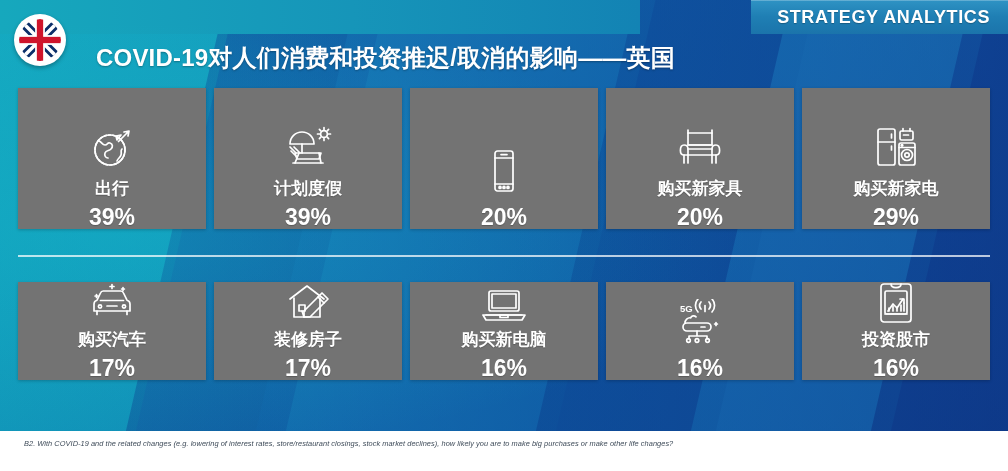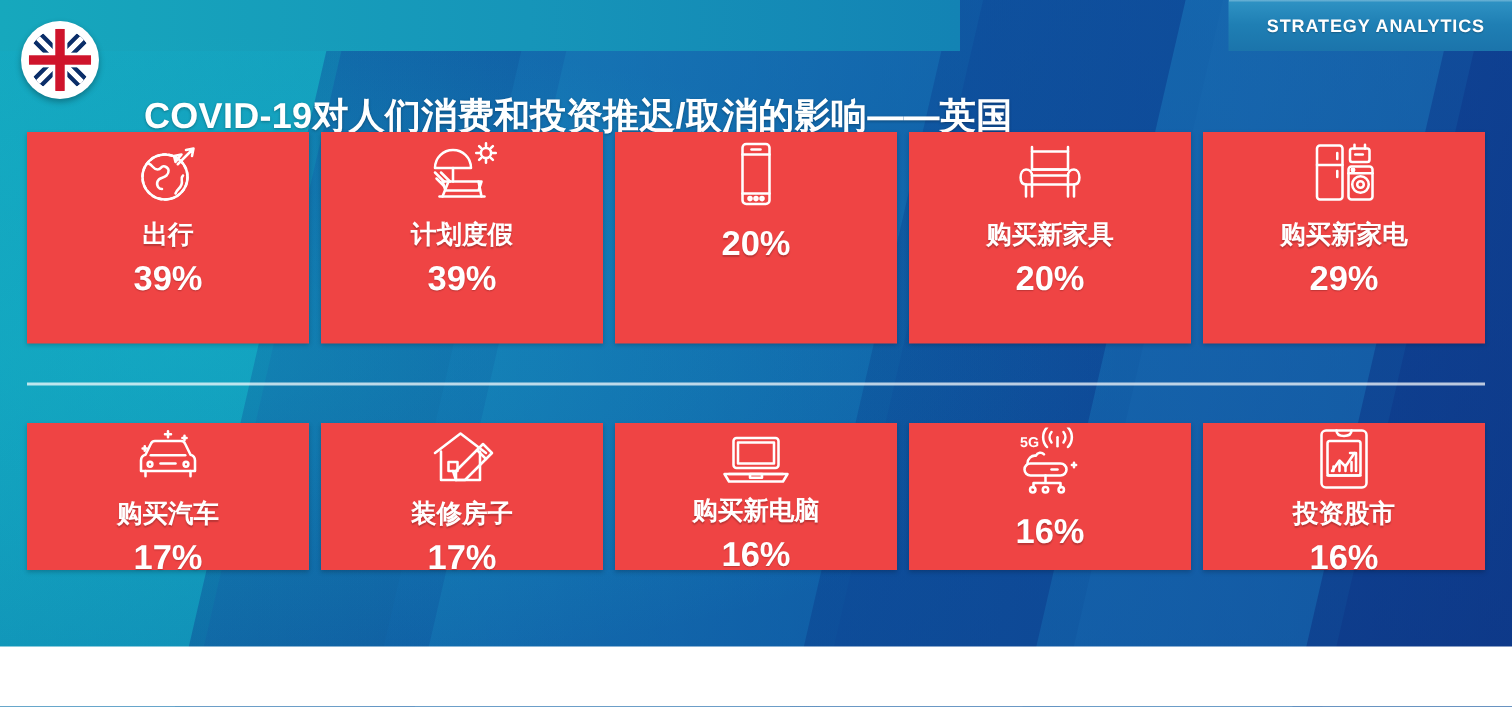--- a/index.html
+++ b/index.html
@@ -43,57 +43,56 @@
     position:absolute;left:0;top:0;width:1008px;height:34px;
   }
   .logo-box{
     position:absolute;right:0;top:0;height:34px;
     padding:0 18px 0 26px;
     display:flex;align-items:center;
     background:linear-gradient(180deg,#2f93c4 0%,#1f7fb4 48%,#1b74ab 100%);
     box-shadow:0 1px 0 rgba(255,255,255,.25) inset;
   }
   .logo-text{
-    color:#ffffff;font-weight:bold;font-size:12px;letter-spacing:.6px;
+    color:#ffffff;font-weight:bold;font-size:18px;letter-spacing:.6px;
     text-shadow:0 1px 1px rgba(0,0,0,.25);
     white-space:nowrap;
   }
 
   
   .flag-badge{
     position:absolute;left:14px;top:14px;width:52px;height:52px;border-radius:50%;
     background:#ffffff;
     box-shadow:0 2px 4px rgba(0,0,0,.3);
     display:flex;align-items:center;justify-content:center;
   }
   .flag-inner{width:42px;height:42px;border-radius:50%;overflow:hidden;position:relative;}
 
   
   .title{
     position:absolute;left:96px;top:42px;
     color:#ffffff;font-weight:bold;font-size:24px;
     letter-spacing:.2px;white-space:nowrap;
     text-shadow:0 1px 2px rgba(0,0,0,.30);
-    margin-top:19px;
   }
 
   
   .divider{
     position:absolute;left:18px;top:255px;width:972px;height:2px;
     background:rgba(255,255,255,.72);
   }
 
   
   .row{position:absolute;left:18px;width:972px;display:flex;gap:8px;}
   .row-1{top:88px;}
   .row-2{top:282px;}
   .card{
     flex:1 1 0;height:141px;
-    background:#ef4444;
-    display:flex;flex-direction:column;align-items:center;justify-content:flex-start;
+    background:#737373;
+    display:flex;flex-direction:column;align-items:center;justify-content:flex-end;
     box-sizing:border-box;
     box-shadow:0 1px 3px rgba(0,0,0,.22);
   }
   .row-2 .card{height:98px;}
   .card-icon{
     height:56px;display:flex;align-items:center;justify-content:center;
   }
   .row-2 .card-icon{height:54px;}
   .card-icon svg{display:block;}
   .card-label{
@@ -335,15 +334,16 @@
           <path d="M12 35h22"></path>
         </svg>
       </div>
       <div class="card-label">投资股市</div>
       <div class="card-value">16%</div>
     </div>
 
   </div>
 
   <div class="footer">
+    <div class="footer-line">B2. With COVID-19 and the related changes (e.g. lowering of interest rates, store/restaurant closings, stock market declines), how likely you are to make big purchases or make other life changes?</div>
   </div>
 
 </div>
 
 </body></html>

